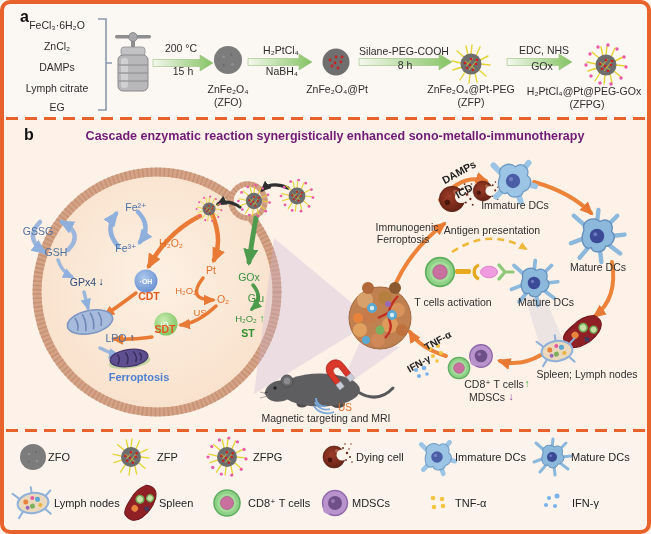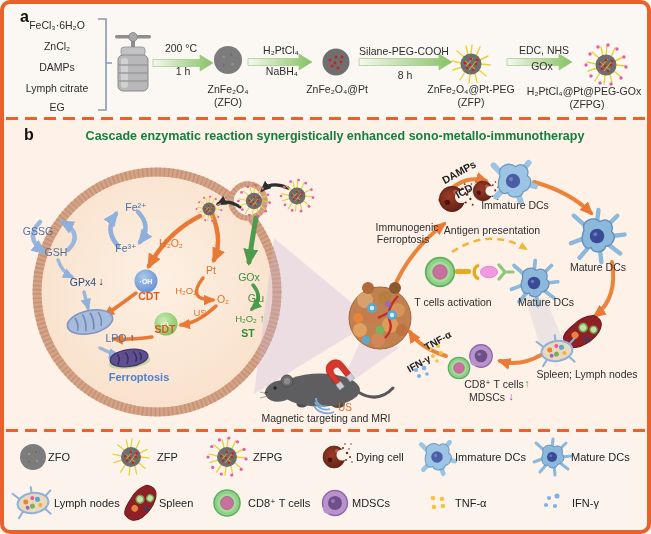--- a/index.html
+++ b/index.html
@@ -15,21 +15,21 @@
   .lbl{position:absolute;transform:translate(-50%,-50%);white-space:nowrap;z-index:4;
        font-size:10.5px;color:#2e2e2e;line-height:1;}
   .panel-letter{position:absolute;z-index:5;font-weight:bold;font-size:16px;color:#111;transform:none;}
   .rot{transform:translate(-50%,-50%) rotate(-29deg);font-weight:bold;color:#1d1d1d;}
   .lgd{position:absolute;transform:translateY(-50%);white-space:nowrap;z-index:4;font-size:11px;color:#222;}
   .orange{color:#e4702a;} .boldorange{color:#e4581e;font-weight:bold;}
   .bluegray{color:#51709e;} .fe{color:#4a70a8;} .navy{color:#2f4a7a;text-align:right;}
   .green{color:#3f8f3f;} .boldgreen{color:#2f8f2f;font-weight:bold;}
   .ballText{color:#fff;font-weight:bold;font-size:7px;}
   .small{font-size:9.5px;}
-  #title-b{font-weight:bold;font-size:12.5px;color:#15803d;}
+  #title-b{font-weight:bold;font-size:12.5px;color:#701a75;}
   .upgreen{color:#3faf3f;font-weight:bold;} .downpurple{color:#9055a8;font-weight:bold;} .darrow{color:#1f3a6e;font-weight:bold;}
 </style>
 </head>
 <body>
 
 <div id="fig">
 
   <div id="sec-a" class="section"></div>
   <div id="sec-b" class="section"></div>
   <div id="sec-legend" class="section"></div>
@@ -414,25 +414,25 @@
   <div class="panel-letter" style="left:20px;top:8px">a</div>
   <div class="panel-letter" style="left:24px;top:126px">b</div>
 
   <div class="lbl" style="left:57px;top:25px">FeCl₃·6H₂O</div>
   <div class="lbl" style="left:57px;top:46px">ZnCl₂</div>
   <div class="lbl" style="left:57px;top:67px">DAMPs</div>
   <div class="lbl" style="left:57px;top:88px">Lymph citrate</div>
   <div class="lbl" style="left:57px;top:107px">EG</div>
 
   <div class="lbl" style="left:181px;top:48px">200 °C</div>
-  <div class="lbl" style="left:183px;top:71px">1 h</div>
+  <div class="lbl" style="left:183px;top:71px">15 h</div>
   <div class="lbl" style="left:281px;top:50px">H₂PtCl₄</div>
   <div class="lbl" style="left:282px;top:71px">NaBH₄</div>
   <div class="lbl" style="left:404px;top:51px">Silane-PEG-COOH</div>
-  <div class="lbl" style="left:405px;top:75px">8 h</div>
+  <div class="lbl" style="left:405px;top:65px">8 h</div>
   <div class="lbl" style="left:544px;top:50px">EDC, NHS</div>
   <div class="lbl" style="left:542px;top:66px">GOx</div>
 
   <div class="lbl" style="left:228px;top:89px">ZnFe₂O₄</div>
   <div class="lbl" style="left:228px;top:102px">(ZFO)</div>
   <div class="lbl" style="left:337px;top:89px">ZnFe₂O₄@Pt</div>
   <div class="lbl" style="left:471px;top:89px">ZnFe₂O₄@Pt-PEG</div>
   <div class="lbl" style="left:471px;top:102px">(ZFP)</div>
   <div class="lbl" style="left:584px;top:91px">H₂PtCl₄@Pt@PEG-GOx</div>
   <div class="lbl" style="left:587px;top:104px">(ZFPG)</div>

